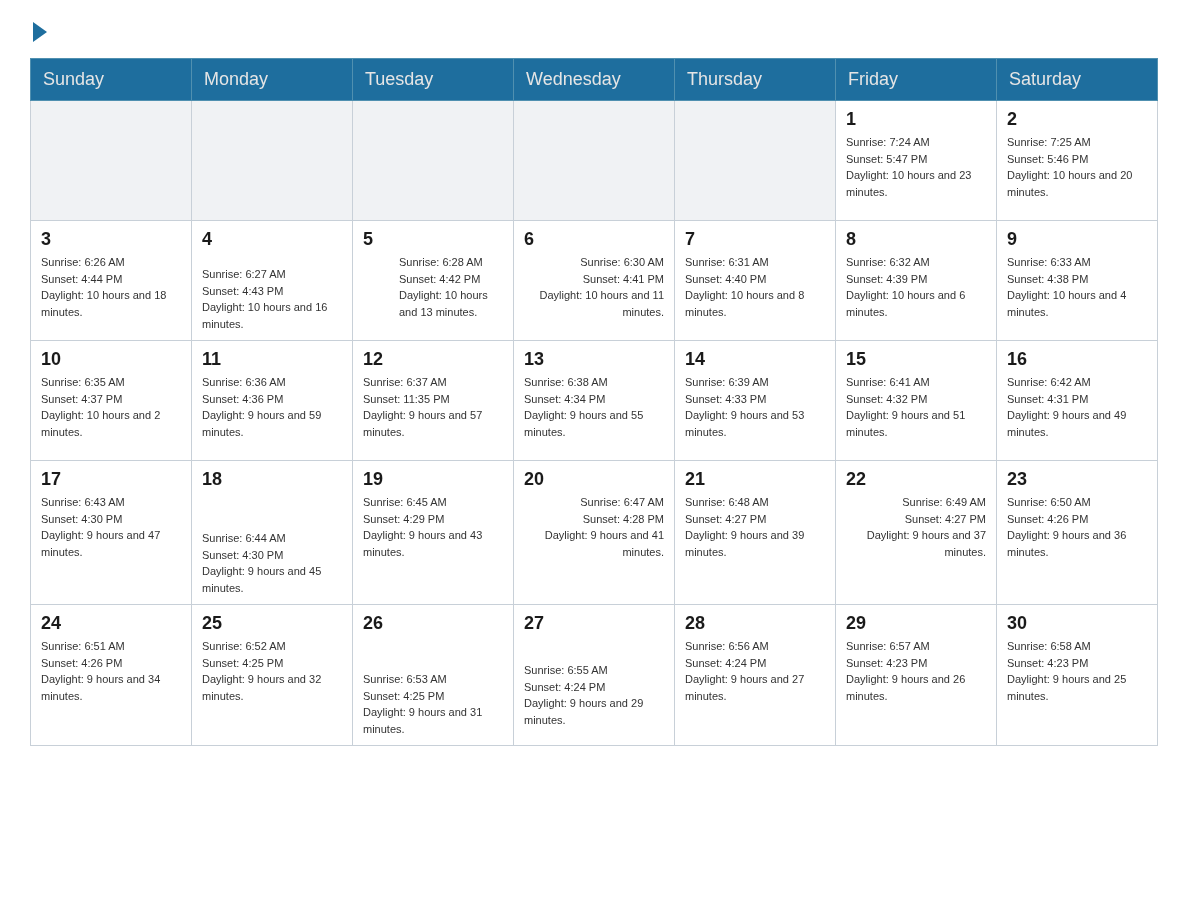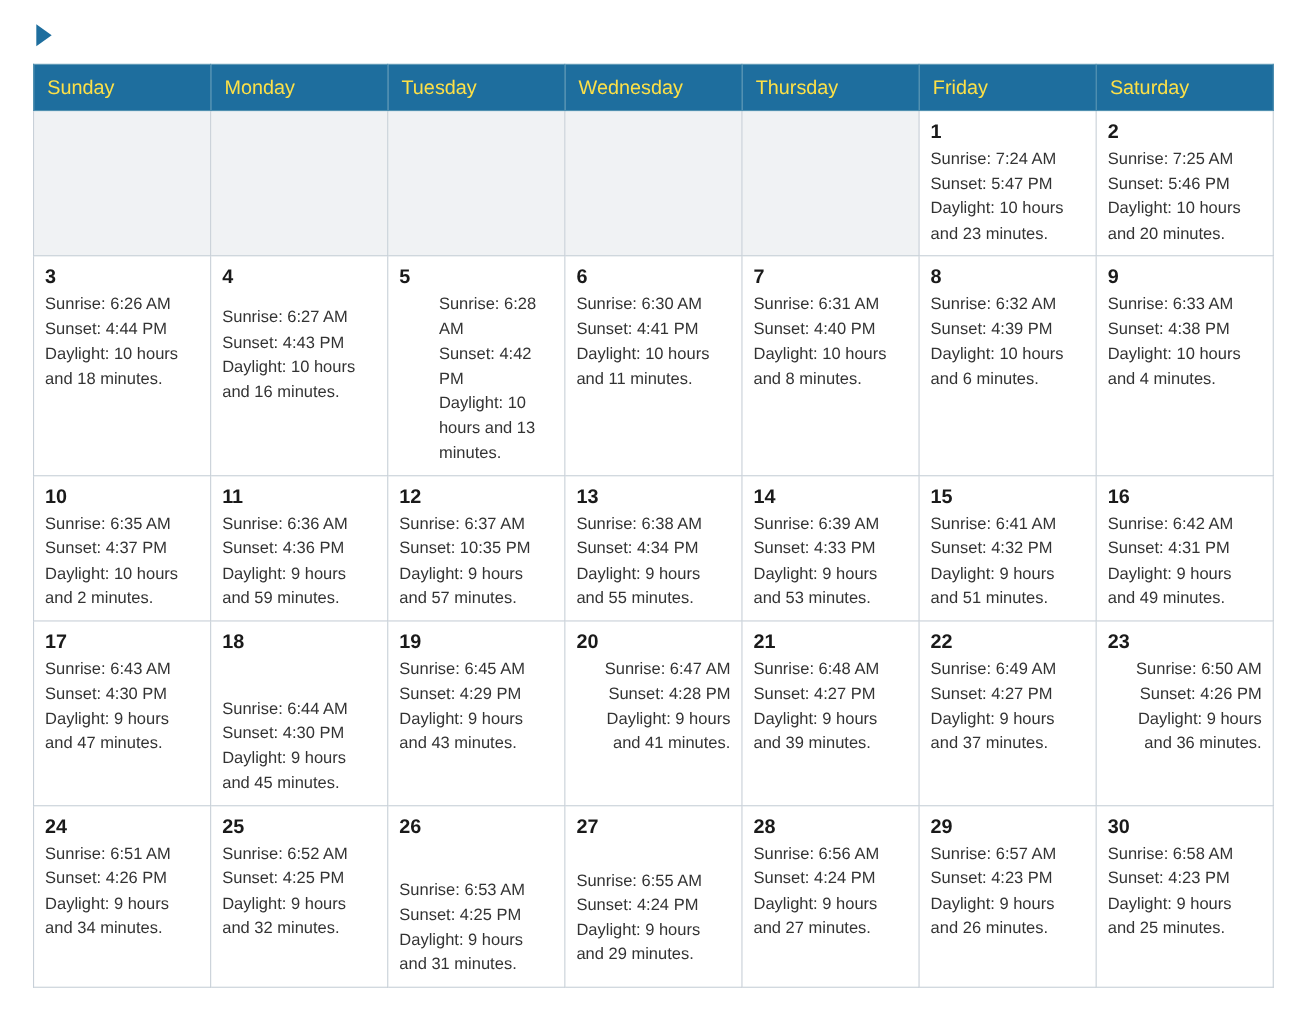--- a/index.html
+++ b/index.html
@@ -61,21 +61,21 @@
       color: #444;
       margin-top: 4px;
     }
     .calendar {
       width: 100%;
       border-collapse: collapse;
       border: 1px solid #b0b8c0;
     }
     .calendar th {
       background-color: #1e6e9e;
-      color: #fde047;
+      color: #e5e5e5;
       font-size: 18px;
       font-weight: normal;
       padding: 10px 12px;
       text-align: left;
       border: 1px solid #5090b0;
     }
     .calendar td {
       width: 14.28%;
       vertical-align: top;
       padding: 8px 10px;
@@ -88,21 +88,21 @@
     .calendar td.empty {
       background: #f0f2f4;
     }
     .day-number {
       font-size: 18px;
       font-weight: bold;
       color: #1a1a1a;
       margin-bottom: 4px;
     }
     .day-info {
-      font-size: 15px;
+      font-size: 11px;
       color: #333;
       line-height: 1.5;
     }
   </style>
 </head>
 <body>
 
 <div class="header">
   <div class="logo">
     <div class="logo-top">
@@ -163,21 +163,21 @@
 Daylight: 10 hours and 16 minutes.</div>
         </td>
         <td>
           <div class="day-number">5</div>
           <div class="day-info" style="white-space: pre-line; margin-left: 36px;">Sunrise: 6:28 AM
 Sunset: 4:42 PM
 Daylight: 10 hours and 13 minutes.</div>
         </td>
         <td>
           <div class="day-number">6</div>
-          <div class="day-info" style="white-space: pre-line;">Sunrise: 6:30 AM
+          <div class="day-info" style="white-space: pre-line; text-align: right;">Sunrise: 6:30 AM
 Sunset: 4:41 PM
 Daylight: 10 hours and 11 minutes.</div>
         </td>
         <td>
           <div class="day-number">7</div>
           <div class="day-info" style="white-space: pre-line;">Sunrise: 6:31 AM
 Sunset: 4:40 PM
 Daylight: 10 hours and 8 minutes.</div>
         </td>
         <td>
@@ -202,21 +202,21 @@
         </td>
         <td>
           <div class="day-number">11</div>
           <div class="day-info" style="white-space: pre-line;">Sunrise: 6:36 AM
 Sunset: 4:36 PM
 Daylight: 9 hours and 59 minutes.</div>
         </td>
         <td>
           <div class="day-number">12</div>
           <div class="day-info" style="white-space: pre-line;">Sunrise: 6:37 AM
-Sunset: 10:35 PM
+Sunset: 11:35 PM
 Daylight: 9 hours and 57 minutes.</div>
         </td>
         <td>
           <div class="day-number">13</div>
           <div class="day-info" style="white-space: pre-line;">Sunrise: 6:38 AM
 Sunset: 4:34 PM
 Daylight: 9 hours and 55 minutes.</div>
         </td>
         <td>
           <div class="day-number">14</div>
@@ -263,27 +263,27 @@
 Daylight: 9 hours and 41 minutes.</div>
         </td>
         <td>
           <div class="day-number">21</div>
           <div class="day-info" style="white-space: pre-line;">Sunrise: 6:48 AM
 Sunset: 4:27 PM
 Daylight: 9 hours and 39 minutes.</div>
         </td>
         <td>
           <div class="day-number">22</div>
-          <div class="day-info" style="white-space: pre-line;">Sunrise: 6:49 AM
+          <div class="day-info" style="white-space: pre-line; text-align: right;">Sunrise: 6:49 AM
 Sunset: 4:27 PM
 Daylight: 9 hours and 37 minutes.</div>
         </td>
         <td>
           <div class="day-number">23</div>
-          <div class="day-info" style="white-space: pre-line; text-align: right;">Sunrise: 6:50 AM
+          <div class="day-info" style="white-space: pre-line;">Sunrise: 6:50 AM
 Sunset: 4:26 PM
 Daylight: 9 hours and 36 minutes.</div>
         </td>
       </tr>
       <tr>
         <td>
           <div class="day-number">24</div>
           <div class="day-info" style="white-space: pre-line;">Sunrise: 6:51 AM
 Sunset: 4:26 PM
 Daylight: 9 hours and 34 minutes.</div>

